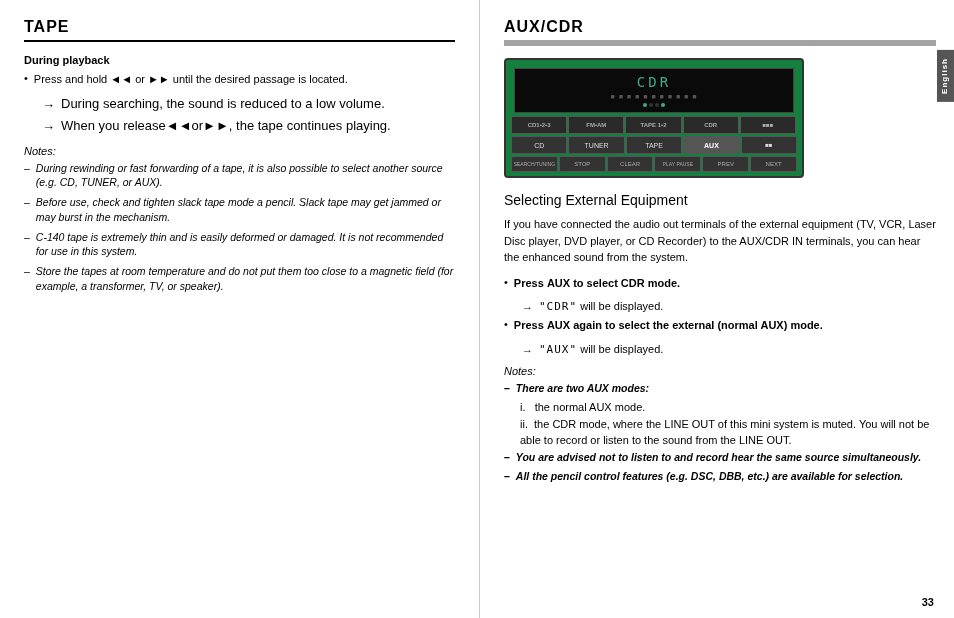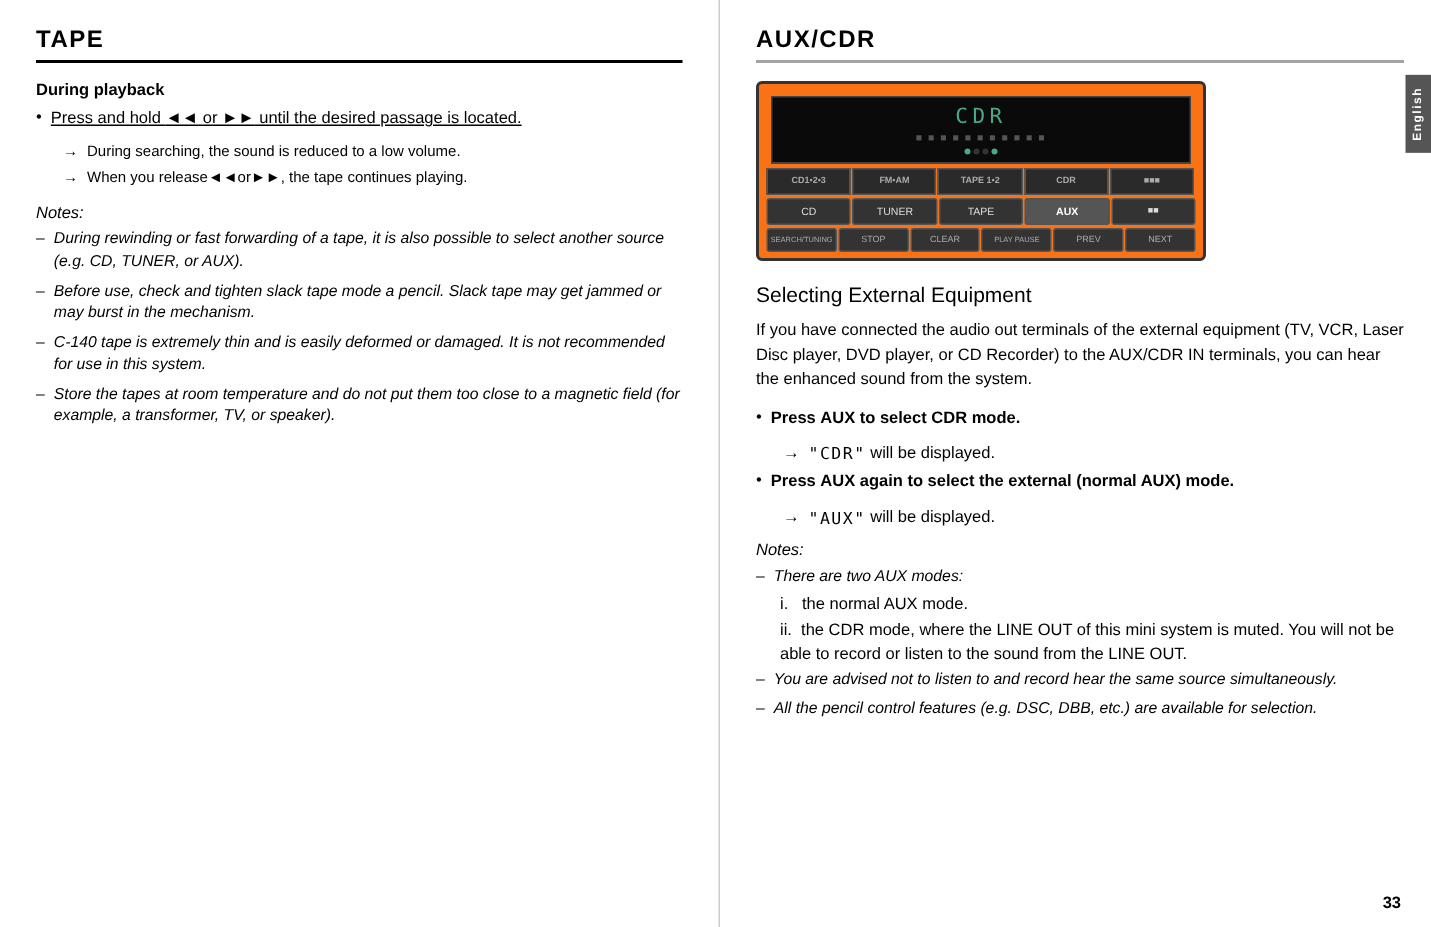--- a/index.html
+++ b/index.html
@@ -51,29 +51,28 @@
 
     .bullet-list li::before {
       content: '•';
       margin-right: 6px;
       flex-shrink: 0;
       margin-top: 0px;
     }
 
     .bullet-text {
       line-height: 1.4;
-      text-decoration: underline;
     }
 
     .arrow-item {
       display: flex;
       align-items: flex-start;
       margin-left: 18px;
       margin-bottom: 3px;
-      font-size: 10px;
+      font-size: 13px;
       line-height: 1.4;
     }
 
     .arrow-item::before {
       content: '→';
       margin-right: 6px;
       flex-shrink: 0;
     }
 
     .notes-title {
@@ -103,30 +102,30 @@
     .aux-panel {
       flex: 1;
       padding: 18px 18px 18px 24px;
       position: relative;
     }
 
     .aux-header {
       font-size: 16px;
       font-weight: bold;
       letter-spacing: 1px;
-      border-bottom: 2px solid #a3a3a3;
+      border-bottom: 6px solid #a3a3a3;
       padding-bottom: 4px;
       margin-bottom: 12px;
     }
 
     
     .device-image {
       width: 300px;
       height: 120px;
-      background: #f97316;
+      background: #15803d;
       border: 2px solid #333;
       border-radius: 4px;
       margin-bottom: 14px;
       position: relative;
       overflow: hidden;
     }
 
     .device-screen {
       position: absolute;
       top: 8px;
@@ -248,20 +247,21 @@
       margin-bottom: 4px;
     }
 
     .aux-note-item {
       display: flex;
       align-items: flex-start;
       margin-bottom: 4px;
       font-size: 10.5px;
       line-height: 1.4;
       font-style: italic;
+      font-weight: bold;
     }
 
     .aux-note-item::before {
       content: '–';
       margin-right: 6px;
       flex-shrink: 0;
     }
 
     .aux-note-sub {
       margin-left: 16px;

